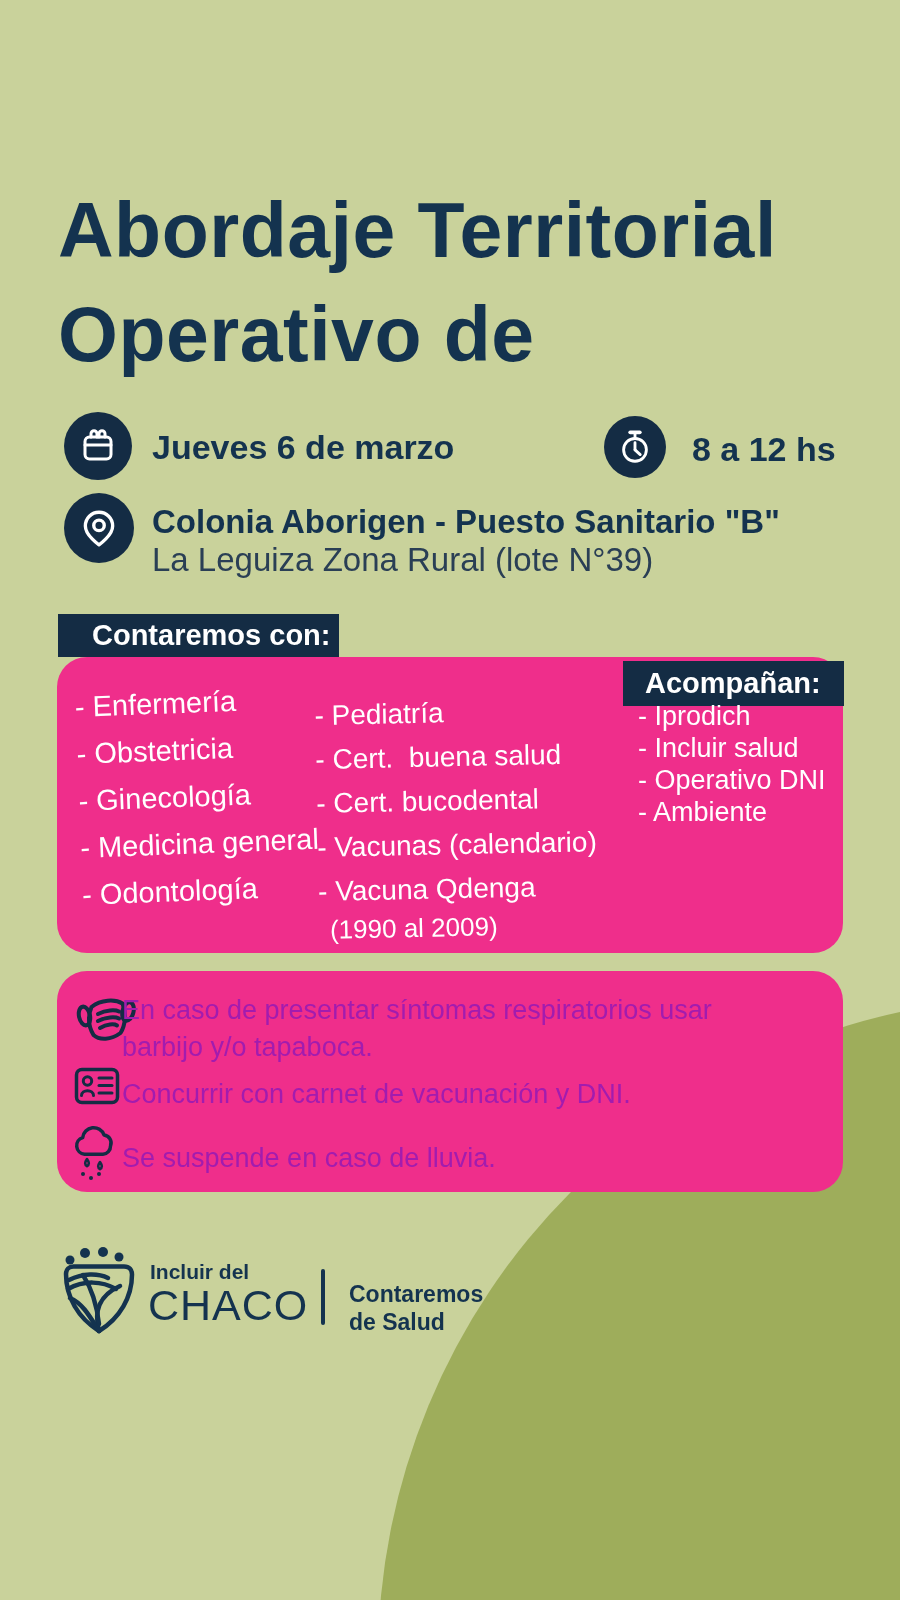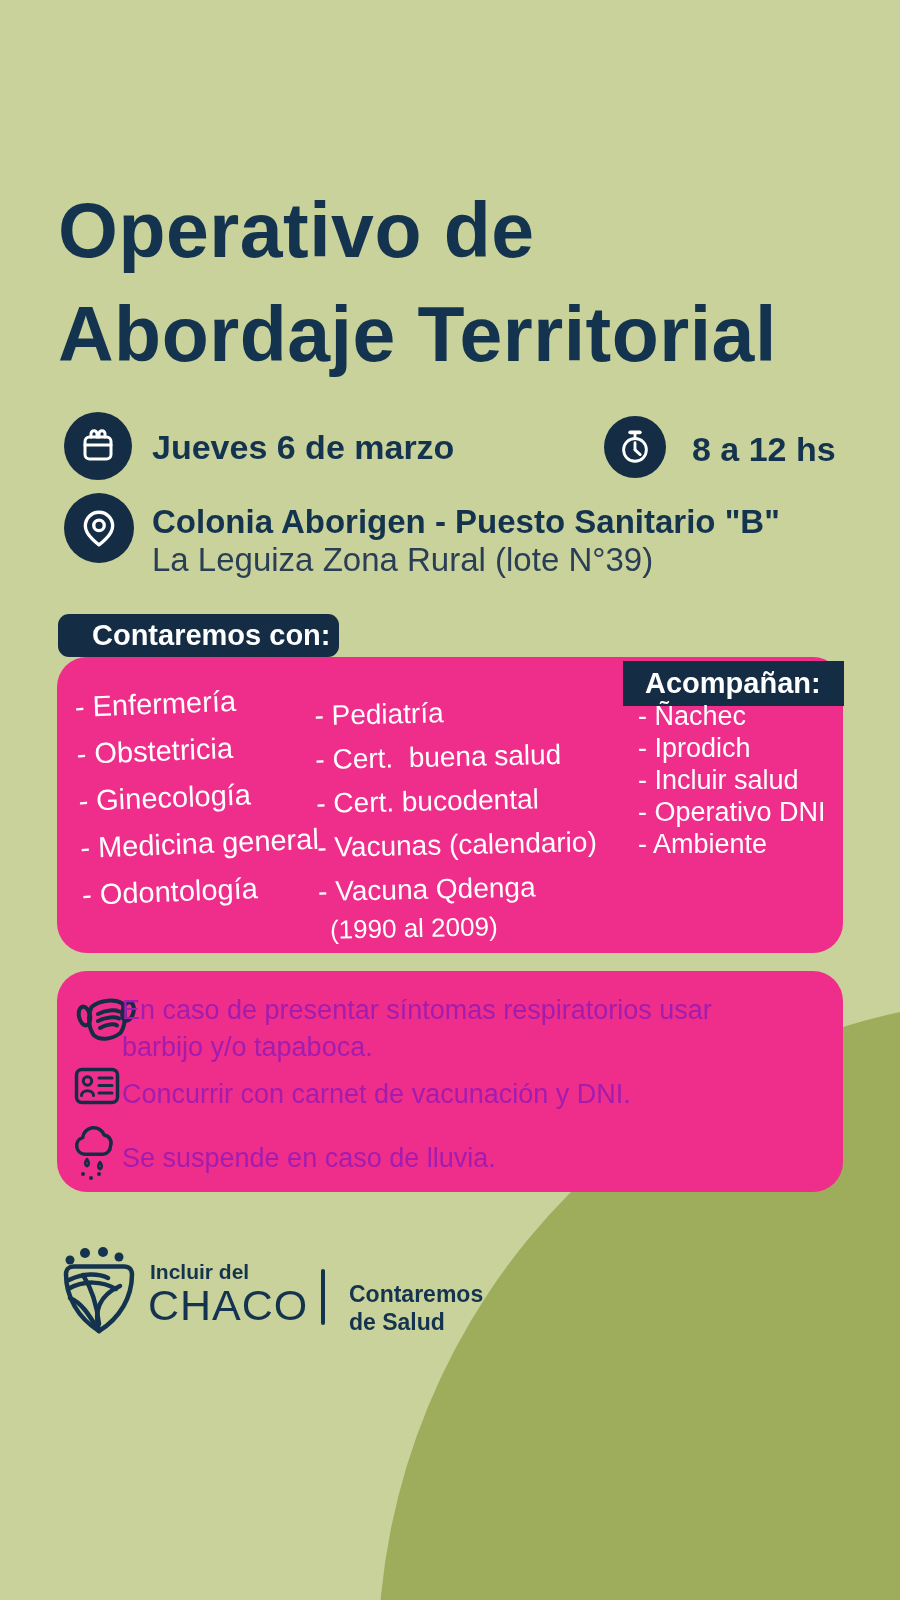--- a/index.html
+++ b/index.html
@@ -36,21 +36,21 @@
   .date-label{left:152px;top:428px;}
   .time-label{left:692px;top:430px;}
   .loc-line1{left:152px;top:503px;font-size:33px;}
   .loc-line2{left:152px;top:541px;font-size:33px;font-weight:400;color:#2a3f55;white-space:pre;}
   
   .banner{
     background:#142c44;color:#ffffff;
     display:flex;align-items:center;
     font-weight:600;
   }
-  .services-banner{left:58px;top:614px;width:281px;height:43px;font-size:29px;padding-left:34px;box-sizing:border-box;border-radius:11px;}
+  .services-banner{left:58px;top:614px;width:281px;height:43px;font-size:29px;padding-left:34px;box-sizing:border-box;}
   .pink-box{background:#ef2e8b;border-radius:30px;}
   .box-services{left:57px;top:657px;width:786px;height:296px;}
   .svc-col{color:#ffffff;white-space:pre;}
   .svc-col .svc-item{white-space:pre;}
   .col1{left:74px;top:684px;font-size:29px;line-height:47px;transform:rotate(-2.2deg);transform-origin:left top;}
   .col2{left:314px;top:694px;font-size:28px;line-height:44px;transform:rotate(-1.2deg);transform-origin:left top;}
   .col2-note{left:330px;top:913px;font-size:26px;color:#ffffff;transform:rotate(-1.2deg);}
   .companions-banner{left:623px;top:661px;width:221px;height:45px;font-size:29px;padding-left:22px;box-sizing:border-box;}
   .col3{left:638px;top:700px;font-size:27px;line-height:32px;}
   
@@ -71,22 +71,22 @@
   .ministry{left:349px;top:1280px;font-size:23px;font-weight:700;line-height:28px;color:#14334f;}
 </style>
 </head>
 <body>
 
 <div class="poster">
 
   <div class="abs bg-circle"></div>
 
   <div class="abs title">
+    <div>Abordaje Territorial</div>
     <div>Operativo de</div>
-    <div>Abordaje Territorial</div>
   </div>
 
   <div class="abs icon-circle ic-cal">
     <svg width="40" height="40" viewBox="0 0 40 40" fill="none" stroke="#ffffff" stroke-width="3" stroke-linecap="round" stroke-linejoin="round">
       <rect x="7" y="11" width="26" height="22" rx="4.5"></rect>
       <line x1="7" y1="19" x2="33" y2="19"></line>
       <path d="M13 11 V7.8 a3 3 0 0 1 6 0 V11"></path>
       <path d="M21 11 V7.8 a3 3 0 0 1 6 0 V11"></path>
     </svg>
   </div>
@@ -117,21 +117,21 @@
   </div>
 
   <div class="abs pink-box box-services"></div>
   <div class="abs svc-col col1"><div class="svc-item">- Enfermería</div><div class="svc-item">- Obstetricia</div><div class="svc-item">- Ginecología</div><div class="svc-item">- Medicina general</div><div class="svc-item">- Odontología</div></div>
   <div class="abs svc-col col2"><div class="svc-item">- Pediatría</div><div class="svc-item">- Cert.  buena salud</div><div class="svc-item">- Cert. bucodental</div><div class="svc-item">- Vacunas (calendario)</div><div class="svc-item">- Vacuna Qdenga</div></div>
   <div class="abs col2-note">(1990 al 2009)</div>
 
   <div class="abs banner companions-banner">
     <span>Acompañan:</span>
   </div>
-  <div class="abs svc-col col3"><div class="svc-item">- Ñachec</div><div class="svc-item">- Iprodich</div><div class="svc-item">- Incluir salud</div><div class="svc-item">- Operativo DNI</div><div class="svc-item">- Ambiente</div></div>
+  <div class="abs svc-col col3"><div class="svc-item">- Iprodich</div><div class="svc-item">- Incluir salud</div><div class="svc-item">- Operativo DNI</div><div class="svc-item">- Ambiente</div></div>
 
   <div class="abs pink-box box-notices"></div>
 
   <div class="abs n-icon i-mask">
     <svg width="62" height="54" viewBox="0 0 62 54" fill="none" stroke="#142c44" stroke-width="4" stroke-linecap="round" stroke-linejoin="round">
       <ellipse cx="9.5" cy="22" rx="5.5" ry="9.5" transform="rotate(-12 9.5 22)"></ellipse>
       <ellipse cx="53" cy="17.5" rx="5.5" ry="9.5" transform="rotate(14 53 17.5)"></ellipse>
       <path d="M16.5 13 C26 5.5 40 5 47.5 9.5 C51.5 19.5 50.5 31 45.5 39 C36 46 24.5 46.5 18.5 41 C13 31.5 13 21.5 16.5 13 Z"></path>
       <path d="M23 20 C31 16 40 15.5 44 17.5"></path>
       <path d="M23 27 C31 23 40 22.5 44 24.5"></path>

